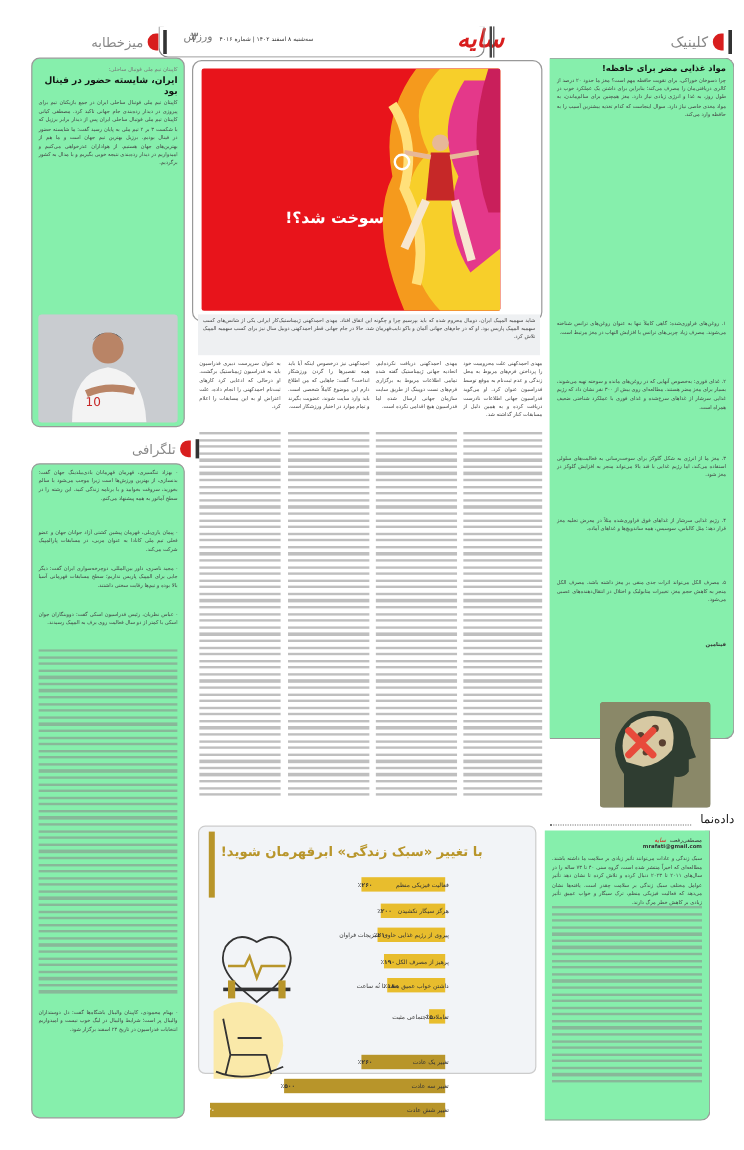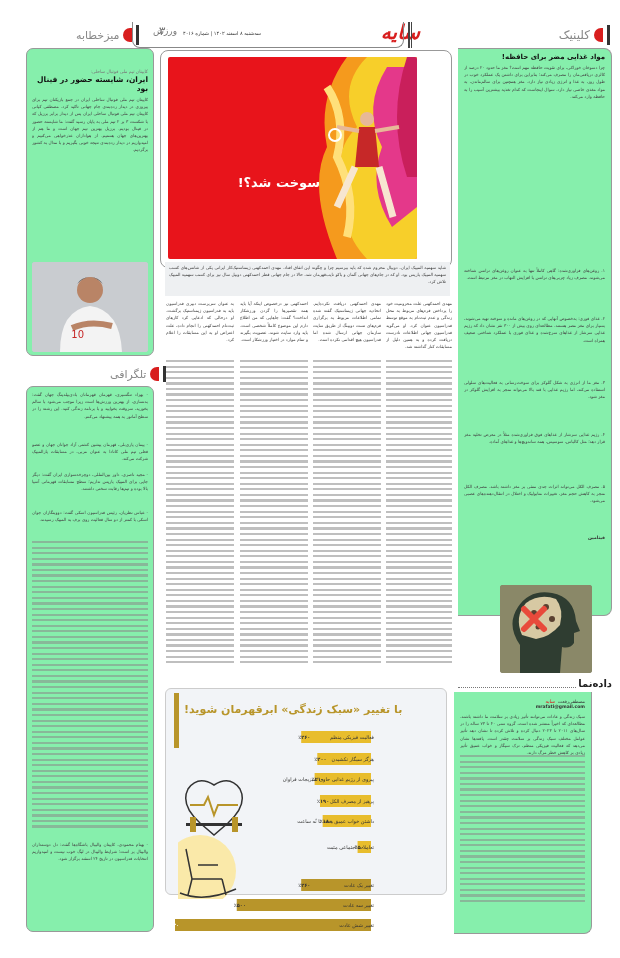--- a/index.html
+++ b/index.html
@@ -320,21 +320,21 @@
     <div></div>
     <div></div>
     <div></div>
     <div></div>
     <div></div>
     <div></div>
     <div></div>
     <div></div>
 </div>
 
-<div class="abs box" style="left:26px;top:48px;width:128px;height:308px;padding:20px 5px;">
+<div class="abs box" style="left:26px;top:48px;width:128px;height:308px;padding:7px 5px;">
   <div class="kicker">کاپیتان تیم ملی فوتبال ساحلی:</div>
   <div class="h" style="font-size:7.5px;margin-top:1px;">ایران، شایسته حضور در فینال بود</div>
   <div class="para" style="height:190px;margin-top:3px;">کاپیتان تیم ملی فوتبال ساحلی ایران در جمع بازیکنان تیم برای پیروزی در دیدار رده‌بندی جام جهانی تاکید کرد. مصطفی کیانی کاپیتان تیم ملی فوتبال ساحلی ایران پس از دیدار برابر برزیل که با شکست ۳ بر ۲ تیم ملی به پایان رسید گفت: ما شایسته حضور در فینال بودیم. برزیل بهترین تیم جهان است و ما هم از بهترین‌های جهان هستیم. از هواداران عذرخواهی می‌کنیم و امیدواریم در دیدار رده‌بندی نتیجه خوبی بگیریم و با مدال به کشور برگردیم.</div>
   <div class="para" style="height:14px;">مدال برنز را به مردم ایران تقدیم خواهیم کرد.</div>
 </div>
 
 <div class="abs" style="left:32px;top:262px;width:116px;height:90px;background:#c8cbce;border-radius:3px;overflow:hidden;">
   <svg width="116" height="90" viewBox="0 0 116 90">
     <rect width="116" height="90" fill="#c9ccd0"></rect>
     <path d="M28 90 Q28 48 58 44 Q88 48 90 90Z" fill="#f3f3f3"></path>
@@ -406,21 +406,21 @@
       <div></div>
       <div></div>
       <div></div>
       <div></div>
       <div></div>
   </div>
   <div class="para" style="height:56px;">- بهنام محمودی، کاپیتان والیبال باشگاه‌ها گفت: دل دوستداران والیبال پر است؛ شرایط والیبال در لیگ خوب نیست و امیدواریم انتخابات فدراسیون در تاریخ ۲۴ اسفند برگزار شود.</div>
 </div>
 
 <div class="abs" style="left:458px;top:678px;width:160px;height:14px;">
-  <span class="abs" style="right:6px;top:0;font-size:10px;font-weight:bold;color:#222;">داده‌نما</span>
+  <span class="abs" style="right:6px;top:0;font-size:10px;font-weight:normal;color:#222;">داده‌نما</span>
   <div class="abs" style="left:0;top:9px;width:118px;height:1px;border-top:1px dotted #777;"></div>
 </div>
 <div class="abs box" style="left:454px;top:692px;width:138px;height:242px;padding:6px 6px;border-top:none;border-left:none;border-radius:0 0 8px 0;">
   <div style="display:flex;gap:3px;align-items:center;">
     <span style="font-size:4.5px;color:#333;">مصطفی‌رفعت</span>
     <span style="font-size:5px;color:#d81e1e;font-style:italic;">سایه</span>
   </div>
   <div style="font-size:4.5px;color:#333;direction:ltr;text-align:right;font-weight:bold;margin-bottom:4px;">mrafati@gmail.com</div>
   <div class="para" style="height:42px;">سبک زندگی و عادات می‌توانند تأثیر زیادی بر سلامت ما داشته باشند. مطالعه‌ای که اخیراً منتشر شده است، گروه سنی ۴۰ تا ۷۳ ساله را در سال‌های ۲۰۱۱ تا ۲۰۲۳ دنبال کرده و تلاش کرده تا نشان دهد تأثیر عوامل مختلف سبک زندگی بر سلامت چقدر است. یافته‌ها نشان می‌دهد که فعالیت فیزیکی منظم، ترک سیگار و خواب عمیق تأثیر زیادی بر کاهش خطر مرگ دارند.</div>
   <div class="lines" style="height:160px;overflow:hidden;">

